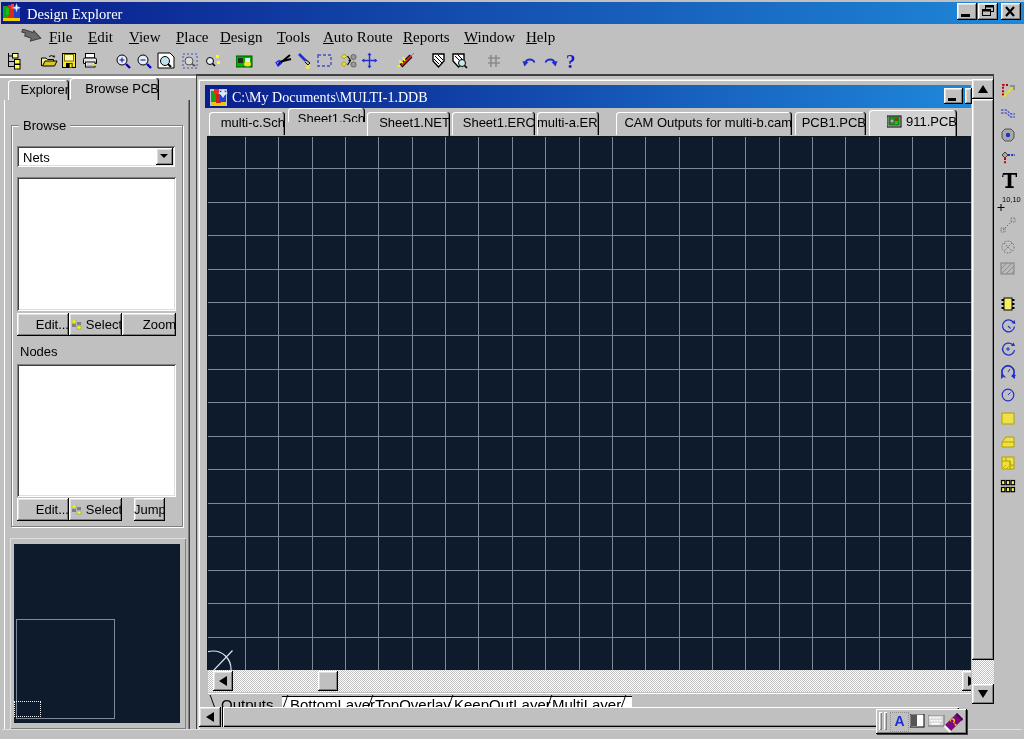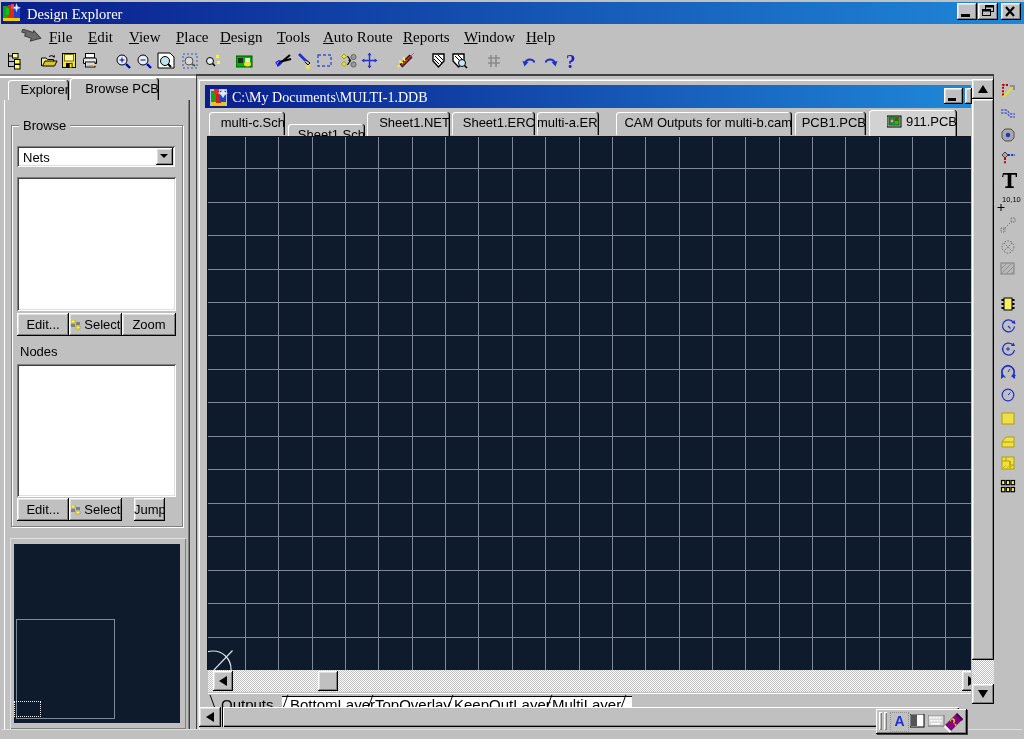--- a/index.html
+++ b/index.html
@@ -5,21 +5,21 @@
 html,body{margin:0;padding:0}
 #root{position:relative;width:1024px;height:739px;background:#c0c0c0;overflow:hidden;
  font-family:"Liberation Sans",sans-serif;font-size:13px;color:#000;
 }
 .abs{position:absolute}
 .serif{font-family:"Liberation Serif",serif}
 .raised{background:#c0c0c0;box-shadow:inset -1px -1px #000, inset 1px 1px #fff, inset -2px -2px #808080, inset 2px 2px #dfdfdf}
 .sunkwhite{background:#fff;box-shadow:inset 1px 1px #808080, inset -1px -1px #fff, inset 2px 2px #404040, inset -2px -2px #dfdfdf}
 .dither{background-color:#e0e0e0;background-image:conic-gradient(#fff 25%, #c0c0c0 0 50%, #fff 0 75%, #c0c0c0 0);background-size:2px 2px}
 .pbtn{background:#c0c0c0;box-shadow:inset -1px -1px #000, inset 1px 1px #fff, inset -2px -2px #808080, inset 2px 2px #dfdfdf;
- text-align:center;line-height:23px;font-size:13px;white-space:nowrap;overflow:hidden}
+ text-align:right;line-height:23px;font-size:13px;white-space:nowrap;overflow:hidden}
 .tab{background:#c0c0c0;border-radius:3px 3px 0 0;box-shadow:inset -1px 0 #000, inset 1px 1px #fff, inset -2px 0 #808080;
  text-align:right;font-size:13px;white-space:nowrap;overflow:hidden}
 .menuitem{position:absolute;top:29px;font-family:"Liberation Serif",serif;font-size:15px}
 u{text-decoration:underline}
 .sbtn{background:#c0c0c0;box-shadow:inset -1px -1px #000, inset 1px 1px #fff, inset -2px -2px #808080, inset 2px 2px #dfdfdf;
  display:flex;align-items:center;justify-content:center}
 </style>
 </head>
 <body>
 <div id="root">
@@ -236,21 +236,21 @@
         <path d="M14 1 l2 3 l3 1 l-3 2 l-2 3 l-2 -3 l-3 -2 l3 -1 z" fill="#d8e8ff"></path>
       </svg></div>
 <div class="abs serif" style="left:232px;top:90px;font-size:14px;color:#fff">C:\My Documents\MULTI-1.DDB</div>
 <div class="abs raised" style="left:944px;top:88px;width:19px;height:16px"><svg width="19" height="16">
         <rect x="4" y="10" width="8" height="3" fill="#000"></rect>
       </svg></div>
 <div class="abs raised" style="left:965px;top:88px;width:7px;height:16px"></div>
 
 <div class="abs" style="left:206px;top:108px;width:765px;height:29px;background:#c0c0c0" id="doctabs"></div>
 <div class="abs tab" style="left:209px;top:112px;width:76px;height:23px;line-height:22px">multi-c.Sch</div>
-<div class="abs tab" style="left:288px;top:124px;width:77px;height:14px;line-height:22px">Sheet1.Sch</div>
+<div class="abs tab" style="left:288px;top:108px;width:77px;height:14px;line-height:22px">Sheet1.Sch</div>
 <div class="abs tab" style="left:367px;top:112px;width:83px;height:38px;line-height:22px">Sheet1.NET</div>
 <div class="abs tab" style="left:452px;top:112px;width:83px;height:23px;line-height:22px">Sheet1.ERC</div>
 <div class="abs tab" style="left:537px;top:112px;width:62px;height:23px;line-height:22px">multi-a.ERC</div>
 <div class="abs tab" style="left:616px;top:112px;width:176px;height:23px;line-height:22px">CAM Outputs for multi-b.cam</div>
 <div class="abs tab" style="left:795px;top:112px;width:71px;height:23px;line-height:22px">PCB1.PCB</div>
 <div class="abs tab" style="left:869px;top:110px;width:88px;height:27px;line-height:24px;background:#d2d2d2"><svg width="15" height="13" style="vertical-align:-2px">
         <rect x="0" y="1" width="14" height="11" fill="#c0c0c0" stroke="#000"></rect>
         <rect x="2" y="2" width="10" height="8" fill="#20c020" stroke="#006000"></rect>
         <rect x="3" y="4" width="4" height="4" fill="#b0b0b0" stroke="#404040"></rect>
         <rect x="8" y="3" width="3" height="3" fill="#804000"></rect>

